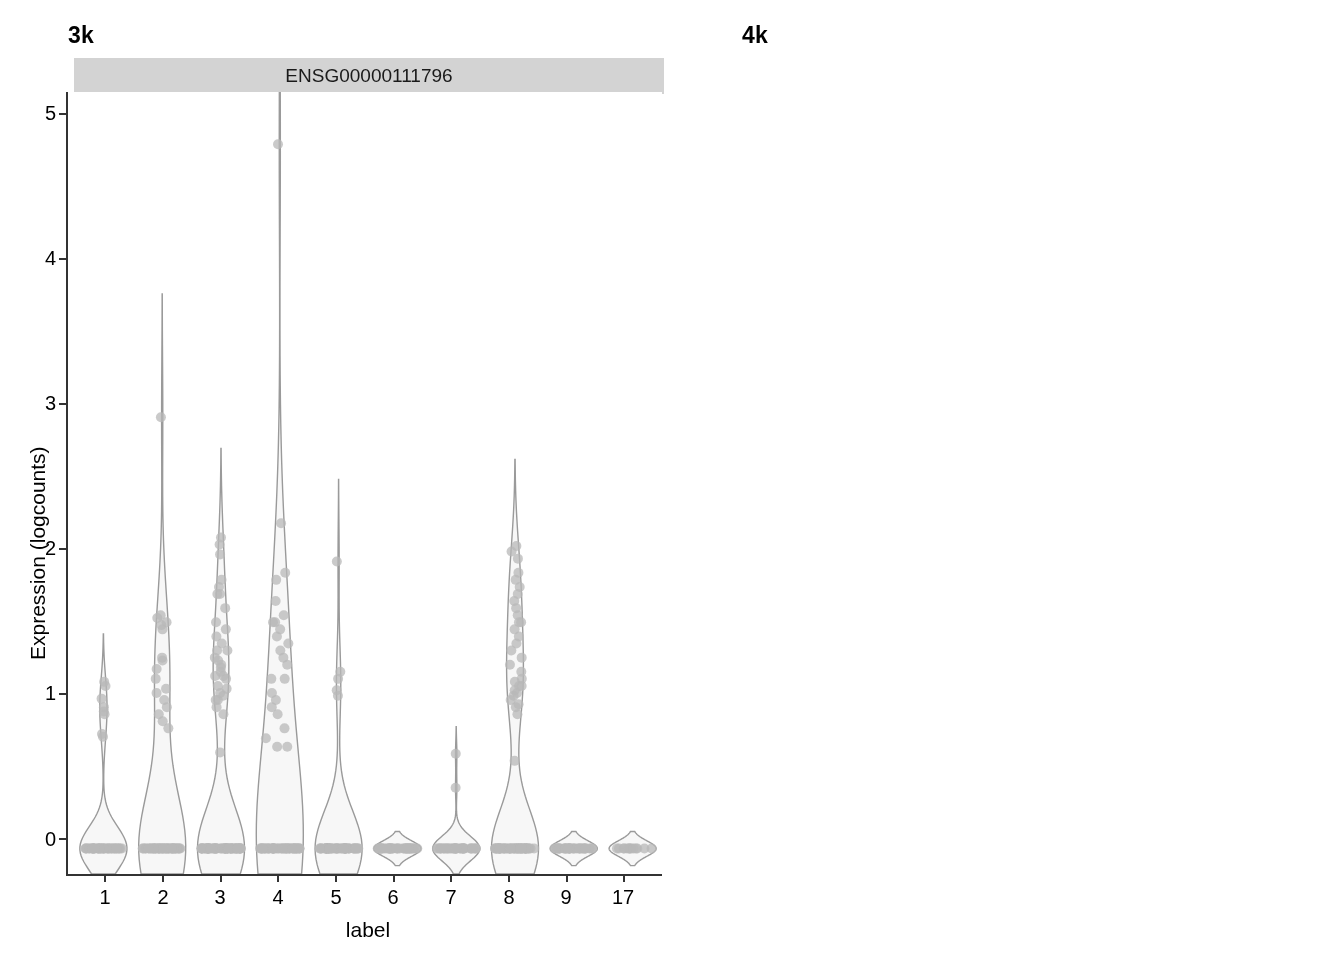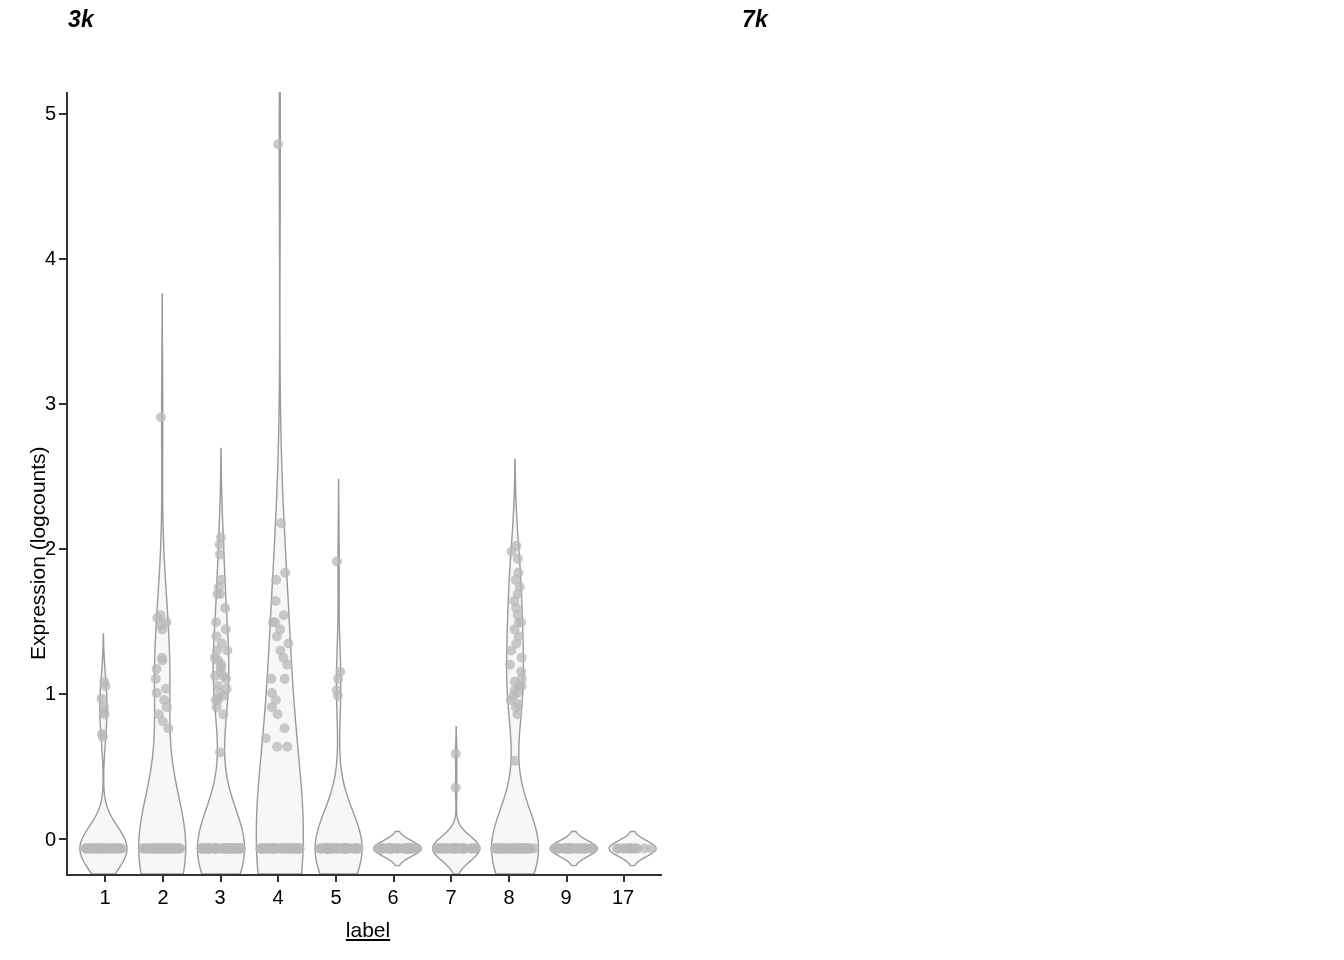--- a/index.html
+++ b/index.html
@@ -22,25 +22,24 @@
   .panel {
     position: absolute;
     top: 0;
     height: 960px;
   }
   #panel-3k { left: 0; width: 672px; }
   #panel-4k { left: 672px; width: 672px; }
 
   .panel-title {
     position: absolute;
-    top: 6px;
+    top: 22px;
     font-size: 23px;
     font-weight: bold;
     letter-spacing: 0.2px;
-    font-style: italic;
   }
   #panel-3k .panel-title { left: 68px; }
   #panel-4k .panel-title { left: 70px; }
 
   .strip {
     position: absolute;
     background: #d3d3d3;
     border: 1px solid #d3d3d3;
     height: 34px;
     display: flex;
@@ -58,21 +57,21 @@
     transform: rotate(-90deg);
     white-space: nowrap;
   }
   #panel-3k .ylab { left: 26px; top: 660px; }
 
   .xlab {
     position: absolute;
     font-size: 21px;
     text-align: center;
   }
-  #panel-3k .xlab { left: 74px; top: 918px; width: 588px; text-decoration: underline; }
+  #panel-3k .xlab { left: 74px; top: 918px; width: 588px; }
 
   .plotarea {
     position: absolute;
     background: #ffffff;
   }
   #plot-3k { left: 74px; top: 92px; width: 588px; height: 782px; }
 
   .axis-line {
     position: absolute;
     background: #333333;
@@ -105,20 +104,23 @@
     fill-opacity: 0.75;
   }
 </style>
 </head>
 <body>
 
 <div id="root">
 
   <div class="panel" id="panel-3k">
     <div class="panel-title">3k</div>
+    <div class="strip">
+      <span>ENSG00000111796</span>
+    </div>
     <div class="ylab">Expression (logcounts)</div>
     <div class="xlab">label</div>
 
     <div class="ytick-label" style="left:10px; top:828px; width:46px;">0</div>
     <div class="ytick-label" style="left:10px; top:682px; width:46px;">1</div>
     <div class="ytick-label" style="left:10px; top:537px; width:46px;">2</div>
     <div class="ytick-label" style="left:10px; top:392px; width:46px;">3</div>
     <div class="ytick-label" style="left:10px; top:247px; width:46px;">4</div>
     <div class="ytick-label" style="left:10px; top:102px; width:46px;">5</div>
 
@@ -692,17 +694,17 @@
           <circle cx="555.87" cy="756.55" r="5" class="pt"></circle>
           <circle cx="577.60" cy="756.55" r="5" class="pt"></circle>
           <circle cx="559.64" cy="756.55" r="5" class="pt"></circle>
           <circle cx="561.93" cy="756.55" r="5" class="pt"></circle>
           <circle cx="549.59" cy="756.55" r="5" class="pt"></circle>
         </svg>
     </div>
   </div>
 
   <div class="panel" id="panel-4k">
-    <div class="panel-title">7k</div>
+    <div class="panel-title">4k</div>
 
   </div>
 
 </div>
 
 </body></html>

